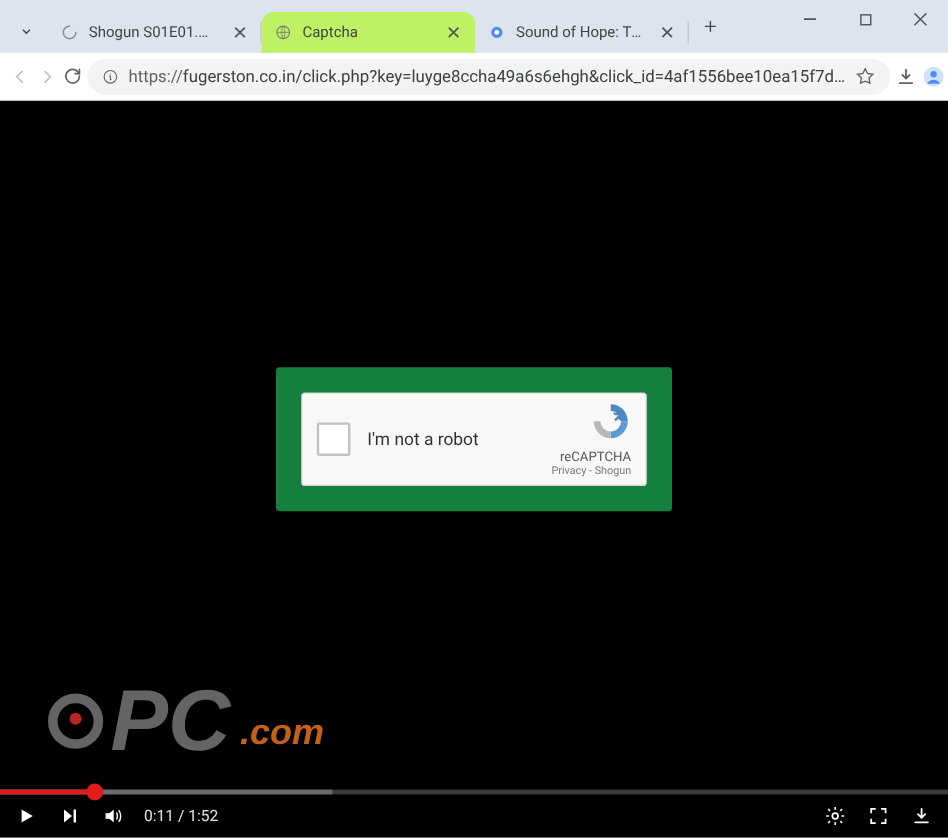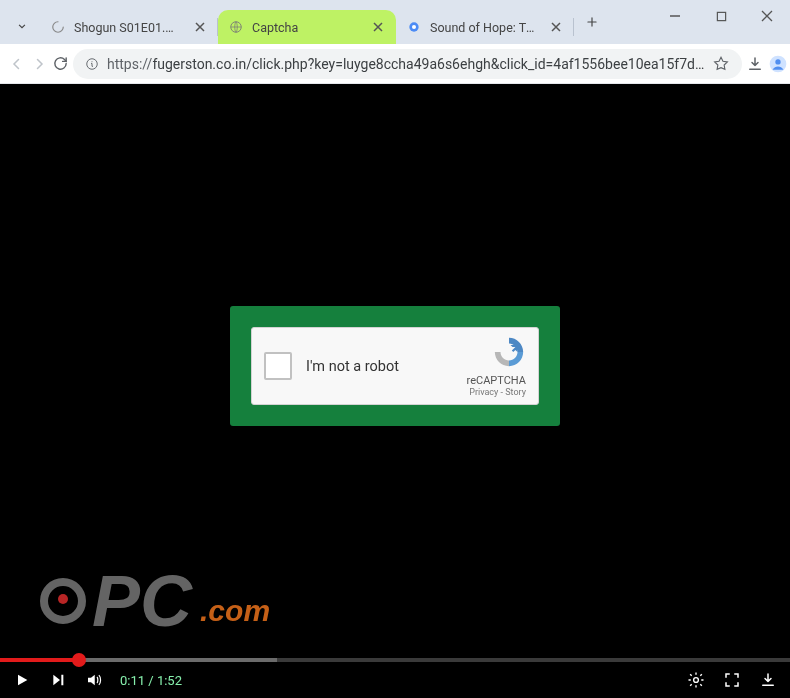--- a/index.html
+++ b/index.html
@@ -205,21 +205,21 @@
 .progress .thumb {
   position:absolute; top:50%; left:10%;
   width:14px; height:14px; border-radius:50%;
   background:#e21b1b; transform:translate(-50%,-50%);
 }
 .player {
   position:absolute; left:0; right:0; bottom:0;
   height:36px;
   display:flex; align-items:center;
   padding:0 12px;
-  color:#86efac;
+  color:#e5e5e5;
   gap:16px;
   font-size:13px;
 }
 .p-icon {
   width:20px; height:20px;
   display:flex; align-items:center; justify-content:center;
   cursor:pointer;
 }
 .spacer{flex:1;}
 </style>
@@ -359,21 +359,21 @@
       <div class="captcha-label">I'm not a robot</div>
       <div class="captcha-brand">
         <svg width="34" height="34" viewBox="0 0 48 48">
           <path d="M44 24c0-11-9-20-20-20v8c6.6 0 12 5.4 12 12h8z" fill="#4d88c4"></path>
           <path d="M24 44c11 0 20-9 20-20h-8c0 6.6-5.4 12-12 12v8z" fill="#5a9bd5"></path>
           <path d="M4 24c0 11 9 20 20 20v-8c-6.6 0-12-5.4-12-12H4z" fill="#b7b7b7"></path>
           <path d="M33 17l-5 5 2 2 3-3 3 3V14h-10l3 3z" fill="#4d88c4"></path>
         </svg>
         <div class="b1">reCAPTCHA</div>
         <div class="links">
-          <span>Privacy</span> - <span>Story</span>
+          <span>Privacy</span> - <span>Shogun</span>
         </div>
       </div>
     </div>
   </div>
 
   <div class="watermark">
     <span class="wm-eye"></span>
     <span>P</span>
     <span>C</span>
     <span class="wm-com">.com</span>

